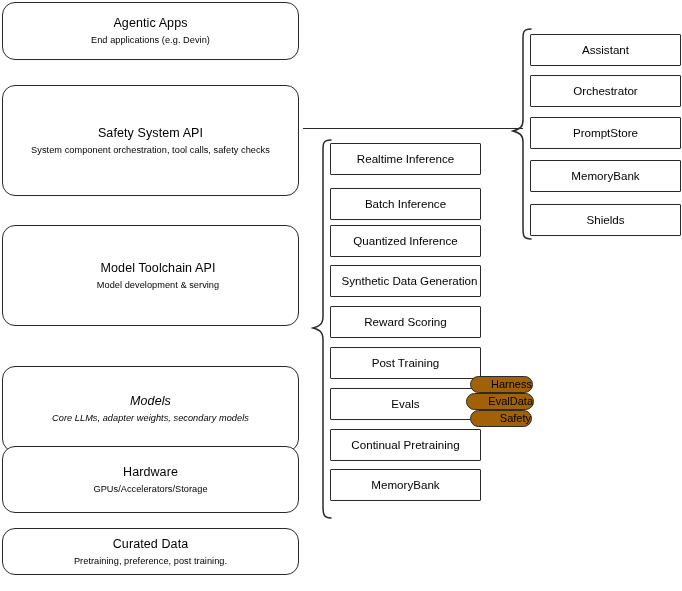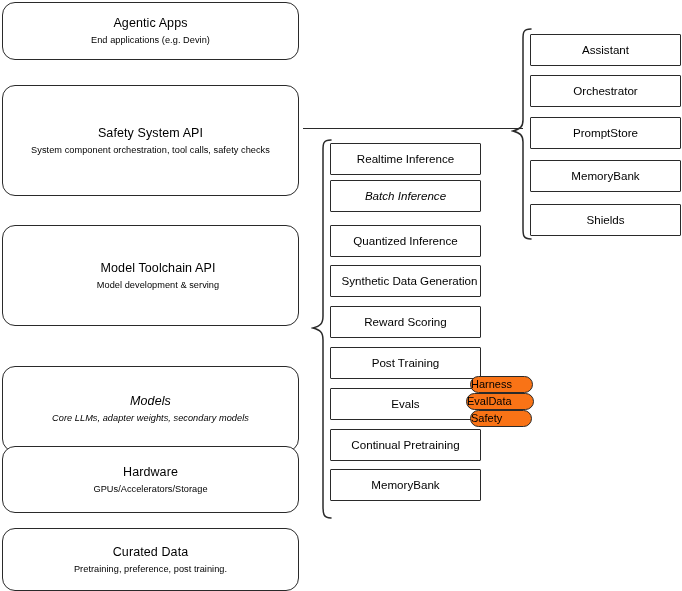--- a/index.html
+++ b/index.html
@@ -64,26 +64,26 @@
   .chip-right {
     left: 530px;
     width: 151px;
   }
 
   
   .pill {
     position: absolute;
     box-sizing: border-box;
     border: 1.4px solid #2a2a2a;
-    background: #f97316;
+    background: #a16207;
     border-radius: 11px;
     height: 17px;
     display: flex;
     align-items: center;
-    justify-content: flex-start;
+    justify-content: flex-end;
     font-size: 11px;
     line-height: 13px;
     white-space: nowrap;
     z-index: 6;
   }
 
   
   .connector {
     position: absolute;
     background: #2a2a2a;
@@ -120,39 +120,39 @@
   <div class="box layer" style="top:366px; height:86px;font-style:italic;">
     <div class="title">Models</div>
     <div class="subtitle">Core LLMs, adapter weights, secondary models</div>
   </div>
 
   <div class="box layer" style="top:446px; height:67px;">
     <div class="title">Hardware</div>
     <div class="subtitle">GPUs/Accelerators/Storage</div>
   </div>
 
-  <div class="box layer" style="top:528px; height:63px;">
+  <div class="box layer" style="top:528px; height:47px;">
     <div class="title">Curated Data</div>
     <div class="subtitle">Pretraining, preference, post training.</div>
   </div>
 
   <div class="connector" style="left:303px; top:128px; width:220px;"></div>
 
   <svg class="brace" style="left:311px; top:138px;" width="22" height="382" viewBox="0 0 22 382">
     <path d="M20 2 C12 2 12 6 12 12 L12 178 C12 186 9 188 2 190 C9 192 12 194 12 202 L12 368 C12 375 12 380 20 380" fill="none" stroke="#2a2a2a" stroke-width="1.5" stroke-linecap="round"></path>
   </svg>
 
   <svg class="brace" style="left:511px; top:27px;" width="22" height="215" viewBox="0 0 22 215">
     <path d="M20 2 C12 2 12 6 12 12 L12 93 C12 100 9 102 2 104 C9 106 12 108 12 115 L12 201 C12 208 12 212 20 212" fill="none" stroke="#2a2a2a" stroke-width="1.5" stroke-linecap="round"></path>
   </svg>
 
   <div class="box chip chip-mid" style="top:143px;">
     <span>Realtime Inference</span>
   </div>
-  <div class="box chip chip-mid" style="top:180px;font-style:italic;">
+  <div class="box chip chip-mid" style="top:188px;">
     <span>Batch Inference</span>
   </div>
   <div class="box chip chip-mid" style="top:225px;">
     <span>Quantized Inference</span>
   </div>
   <div class="box chip chip-mid" style="top:265px;padding-left:8px;">
     <span>Synthetic Data Generation</span>
   </div>
   <div class="box chip chip-mid" style="top:306px;">
     <span>Reward Scoring</span>

